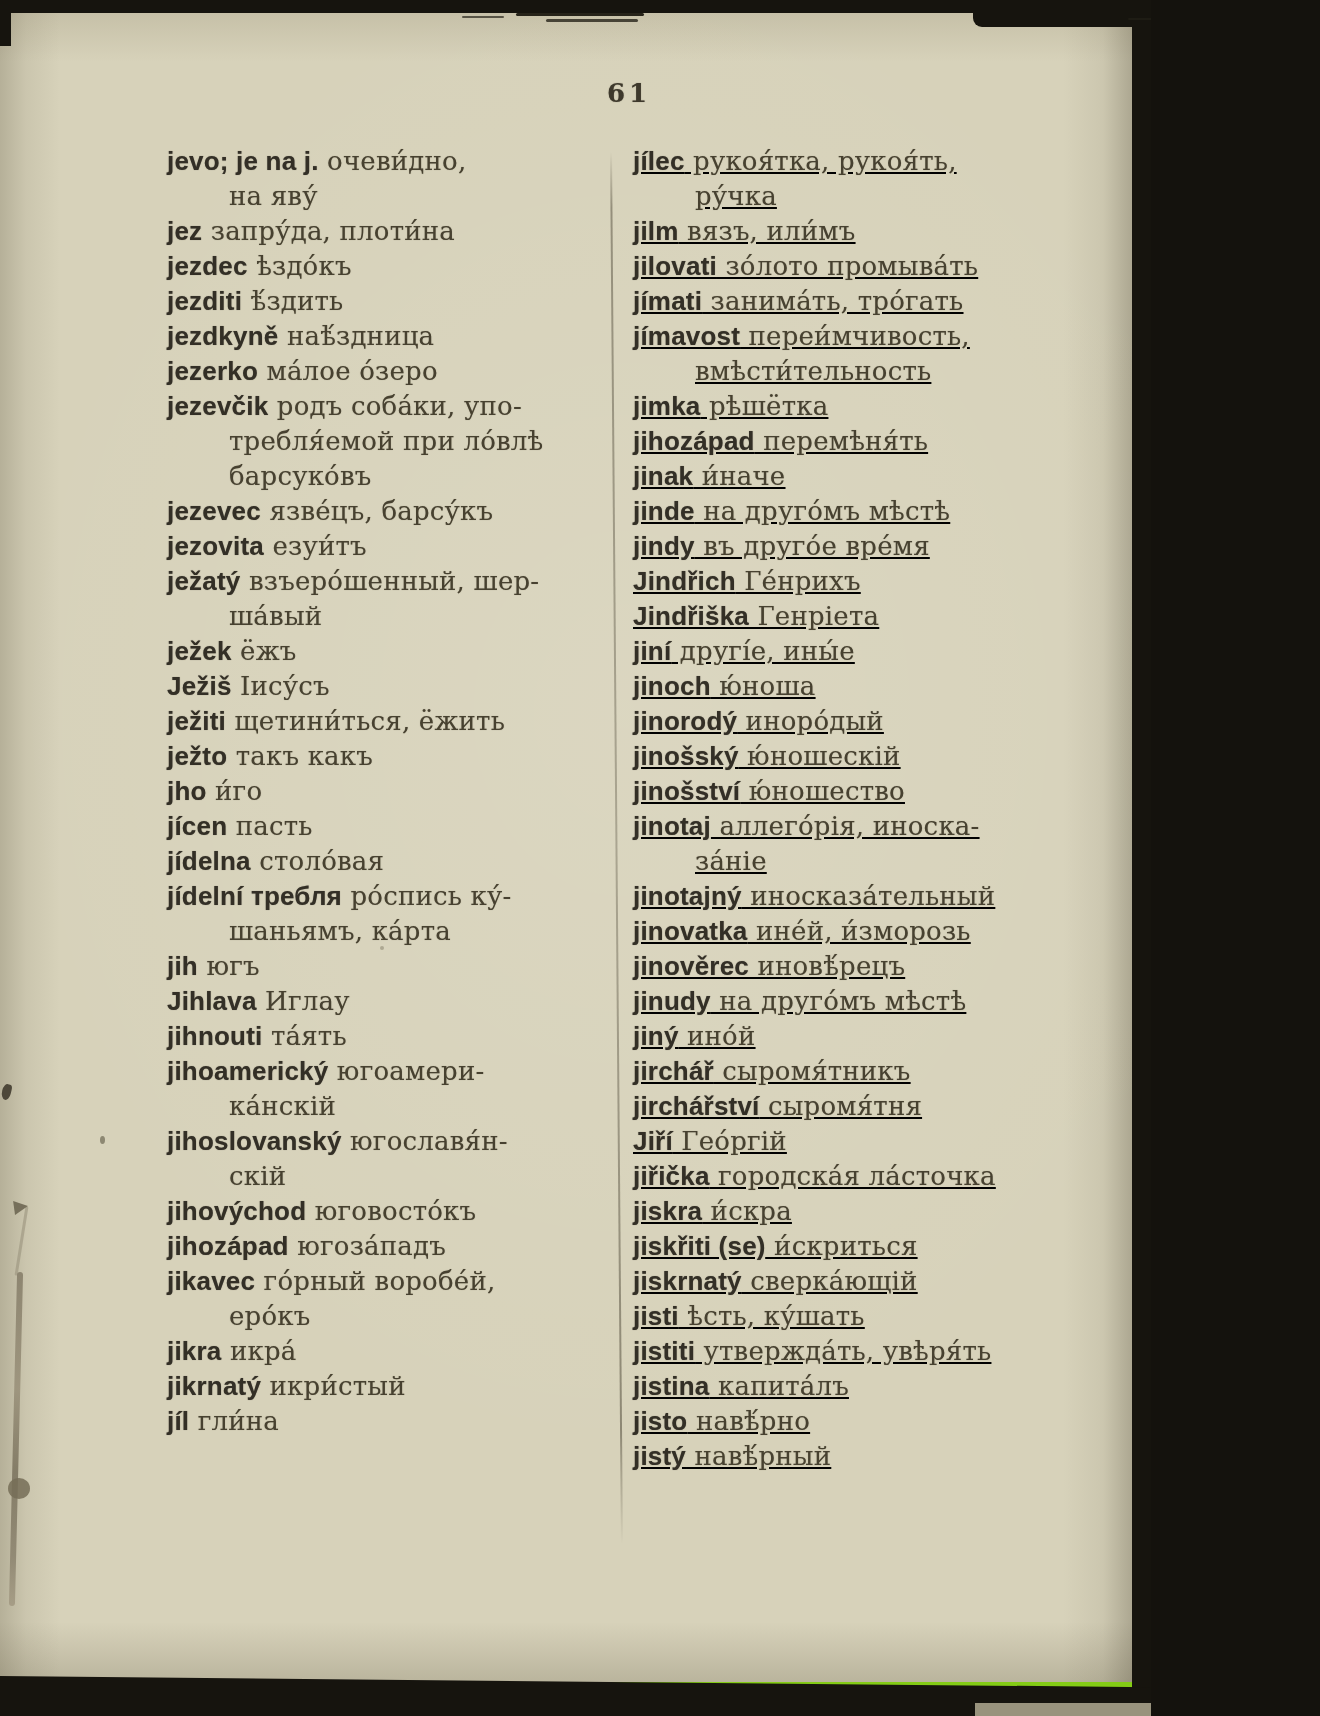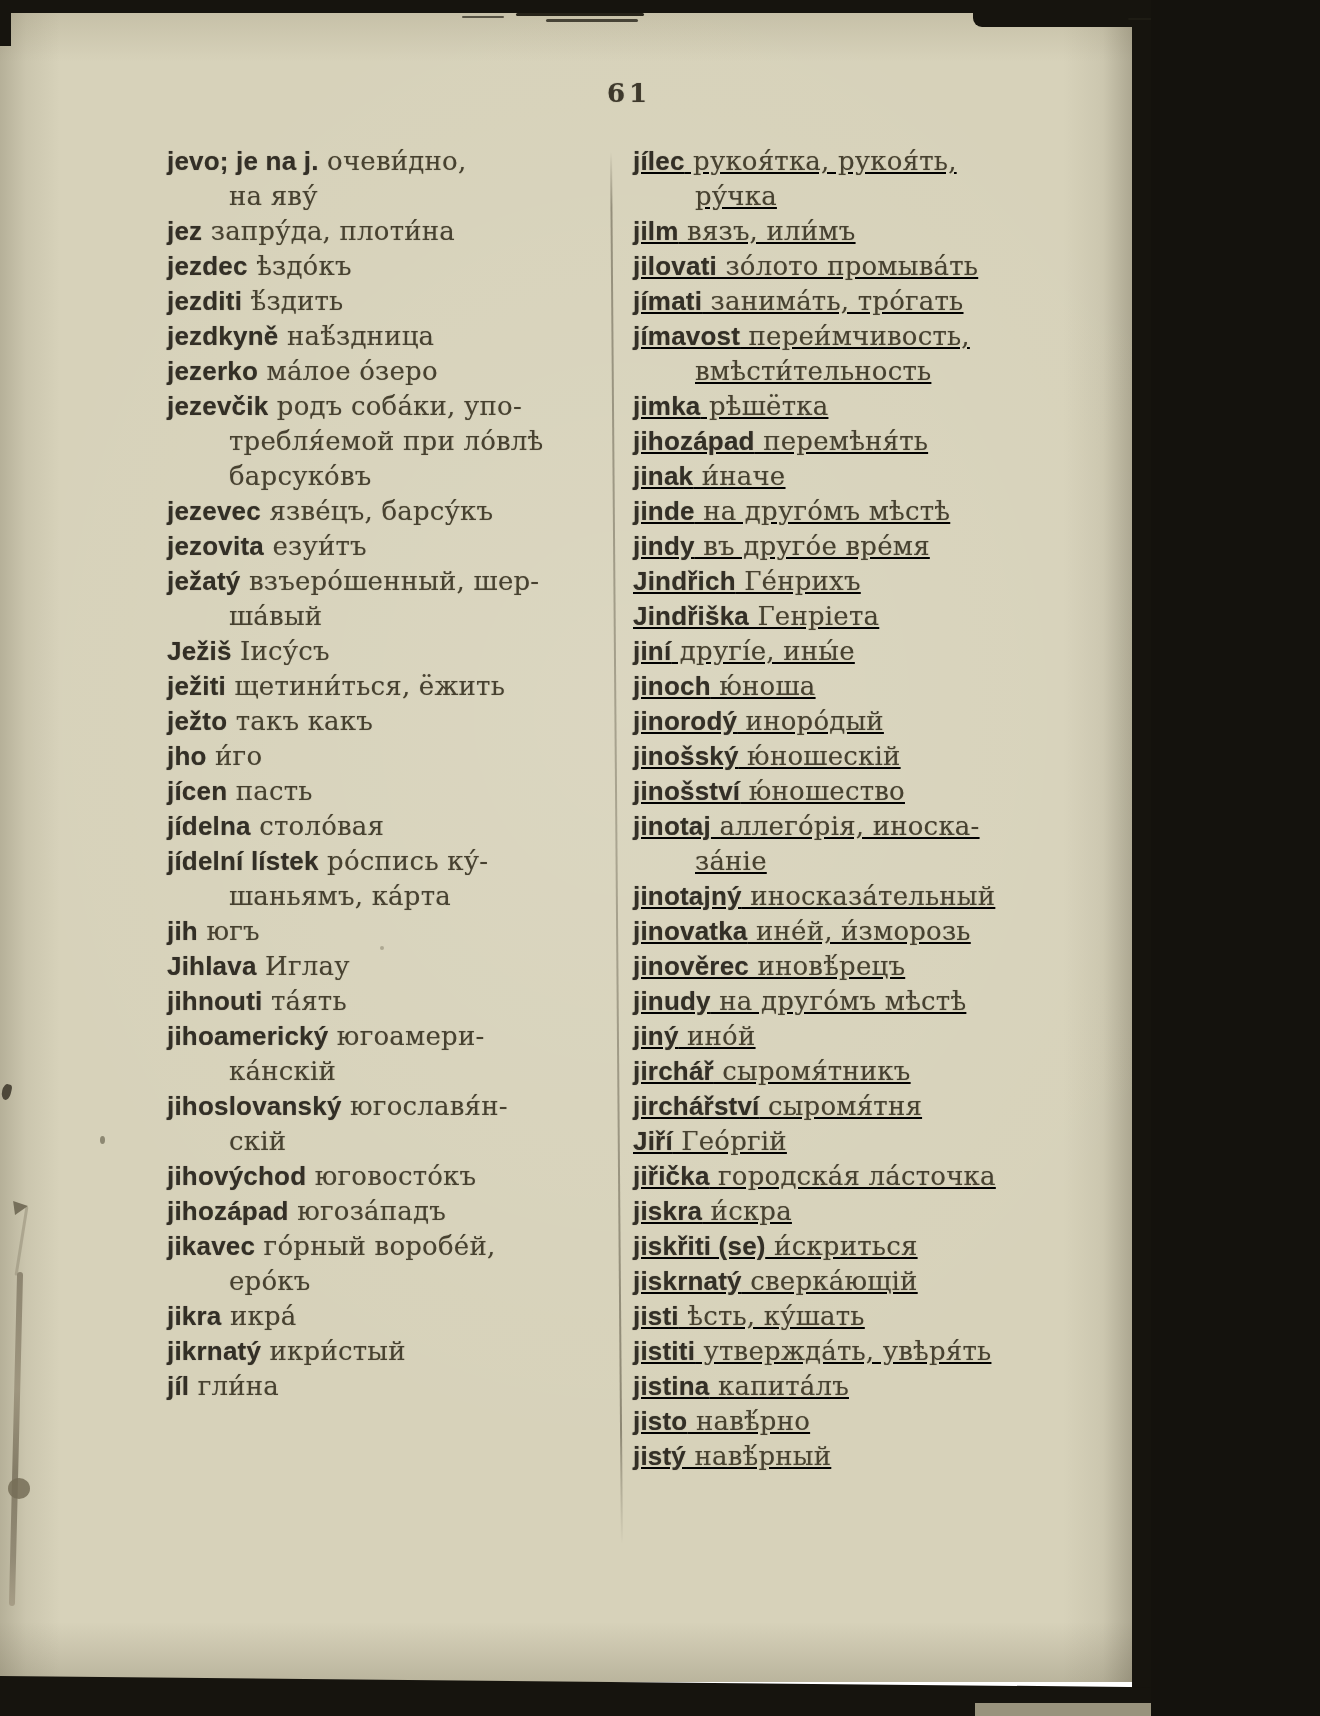--- a/index.html
+++ b/index.html
@@ -1,16 +1,16 @@
 <!DOCTYPE html>
 <html><head>
 <meta charset="utf-8">
 <style>
   html,body{margin:0;padding:0;background:#14120d;}
-  .scan{position:relative;width:1151px;height:1716px;overflow:hidden;background:#ffffff;
+  .scan{position:relative;width:1151px;height:1716px;overflow:hidden;background:#84cc16;
         font-family:"DejaVu Serif",serif;}
   
   .paper{position:absolute;left:0;top:12px;right:18px;bottom:34px;
          background:
            radial-gradient(ellipse 900px 1100px at 55% 42%, rgba(255,255,250,.10), rgba(0,0,0,0) 70%),
            linear-gradient(to right, rgba(95,88,66,.28) 0px, rgba(95,88,66,.10) 26px, rgba(0,0,0,0) 60px),
            linear-gradient(to left, rgba(70,64,46,.30) 0px, rgba(70,64,46,.08) 30px, rgba(0,0,0,0) 70px),
            linear-gradient(to bottom, rgba(120,110,82,.18) 0px, rgba(0,0,0,0) 50px),
            linear-gradient(to top, rgba(100,92,70,.25) 0px, rgba(0,0,0,0) 60px),
            #d7d2ba;}
@@ -76,27 +76,28 @@
       <p class="entry"><b class="head">jezditi</b><span> ѣ́здить</span></p>
       <p class="entry"><b class="head">jezdkyně</b><span> наѣ́здница</span></p>
       <p class="entry"><b class="head">jezerko</b><span> ма́лое о́зеро</span></p>
       <p class="entry"><b class="head">jezevčik</b><span> родъ соба́ки, упо-
 требля́емой при ло́влѣ
 барсуко́въ</span></p>
       <p class="entry"><b class="head">jezevec</b><span> язве́цъ, барсу́къ</span></p>
       <p class="entry"><b class="head">jezovita</b><span> езуи́тъ</span></p>
       <p class="entry"><b class="head">ježatý</b><span> взъеро́шенный, шер-
 ша́вый</span></p>
+      <p class="entry"><b class="head">ježek</b><span> ёжъ</span></p>
       <p class="entry"><b class="head">Ježiš</b><span> Іису́съ</span></p>
       <p class="entry"><b class="head">ježiti</b><span> щетини́ться, ёжить</span></p>
       <p class="entry"><b class="head">ježto</b><span> такъ какъ</span></p>
       <p class="entry"><b class="head">jho</b><span> и́го</span></p>
       <p class="entry"><b class="head">jícen</b><span> пасть</span></p>
       <p class="entry"><b class="head">jídelna</b><span> столо́вая</span></p>
-      <p class="entry"><b class="head">jídelní lístek</b><span> ро́спись ку́-
+      <p class="entry"><b class="head">jídelní требля</b><span> ро́спись ку́-
 шаньямъ, ка́рта</span></p>
       <p class="entry"><b class="head">jih</b><span> югъ</span></p>
       <p class="entry"><b class="head">Jihlava</b><span> Иглау</span></p>
       <p class="entry"><b class="head">jihnouti</b><span> та́ять</span></p>
       <p class="entry"><b class="head">jihoamerický</b><span> югоамери-
 ка́нскій</span></p>
       <p class="entry"><b class="head">jihoslovanský</b><span> югославя́н-
 скій</span></p>
       <p class="entry"><b class="head">jihovýchod</b><span> юговосто́къ</span></p>
       <p class="entry"><b class="head">jihozápad</b><span> югоза́падъ</span></p>

